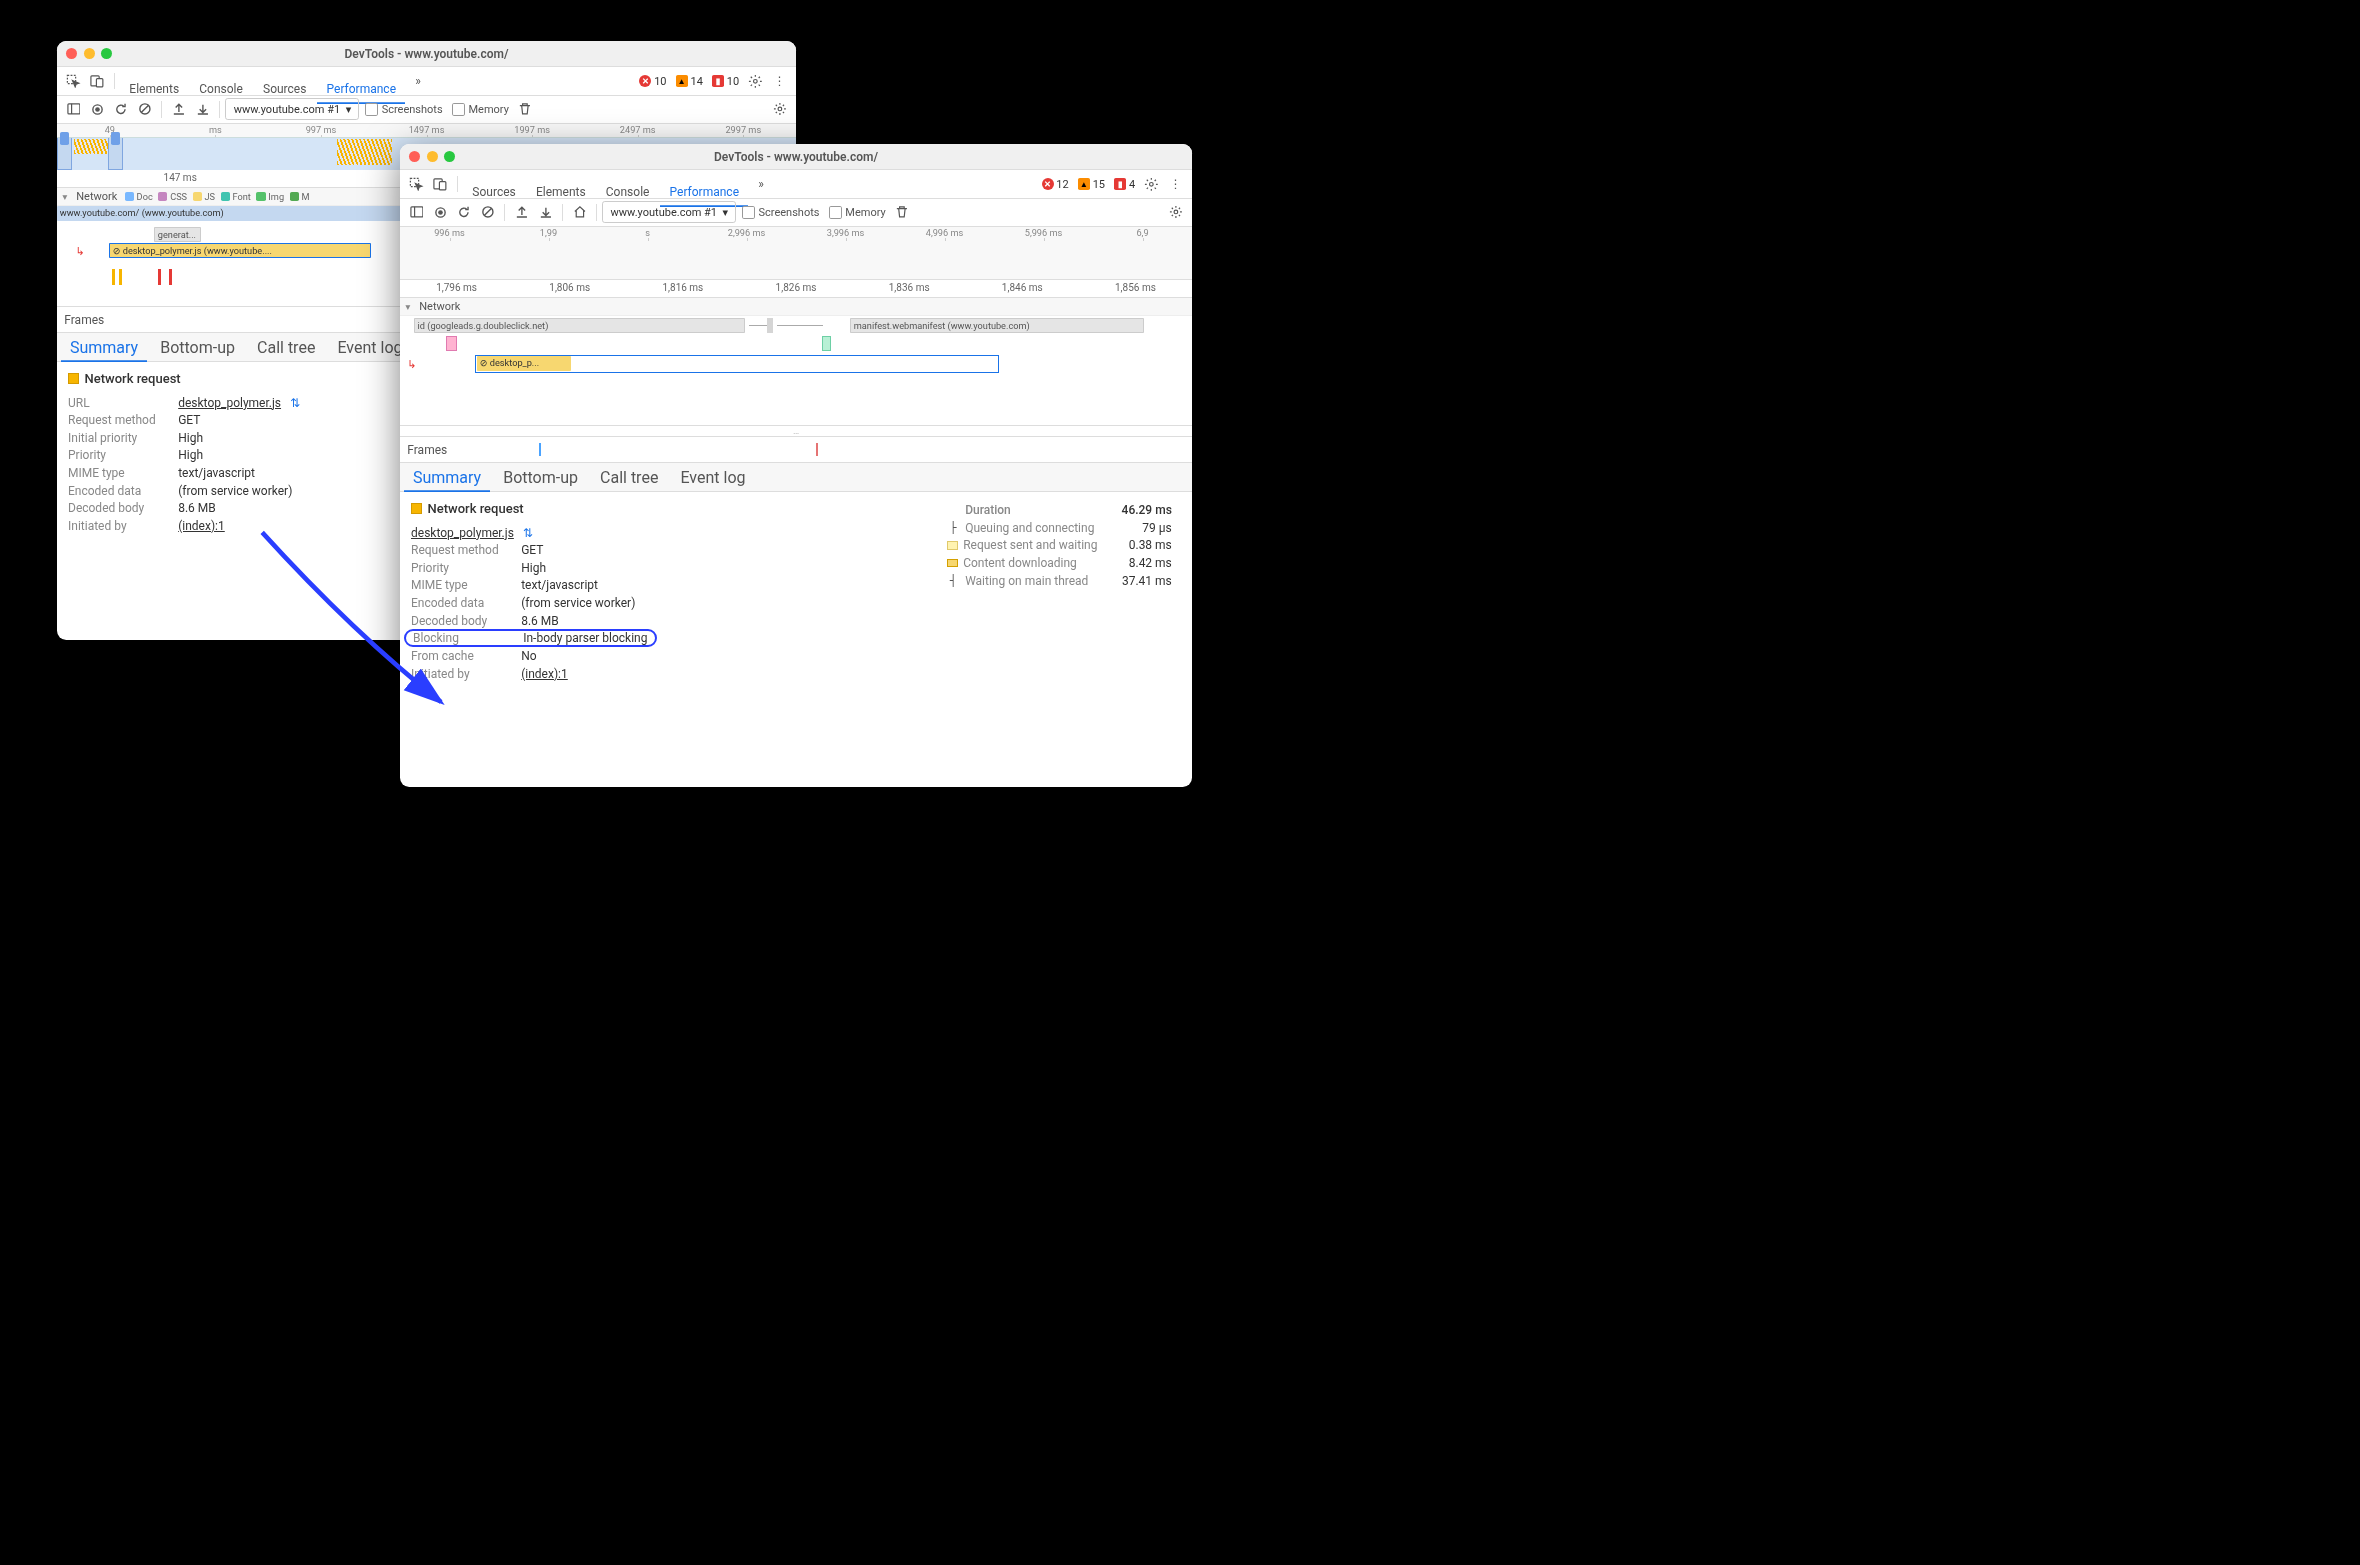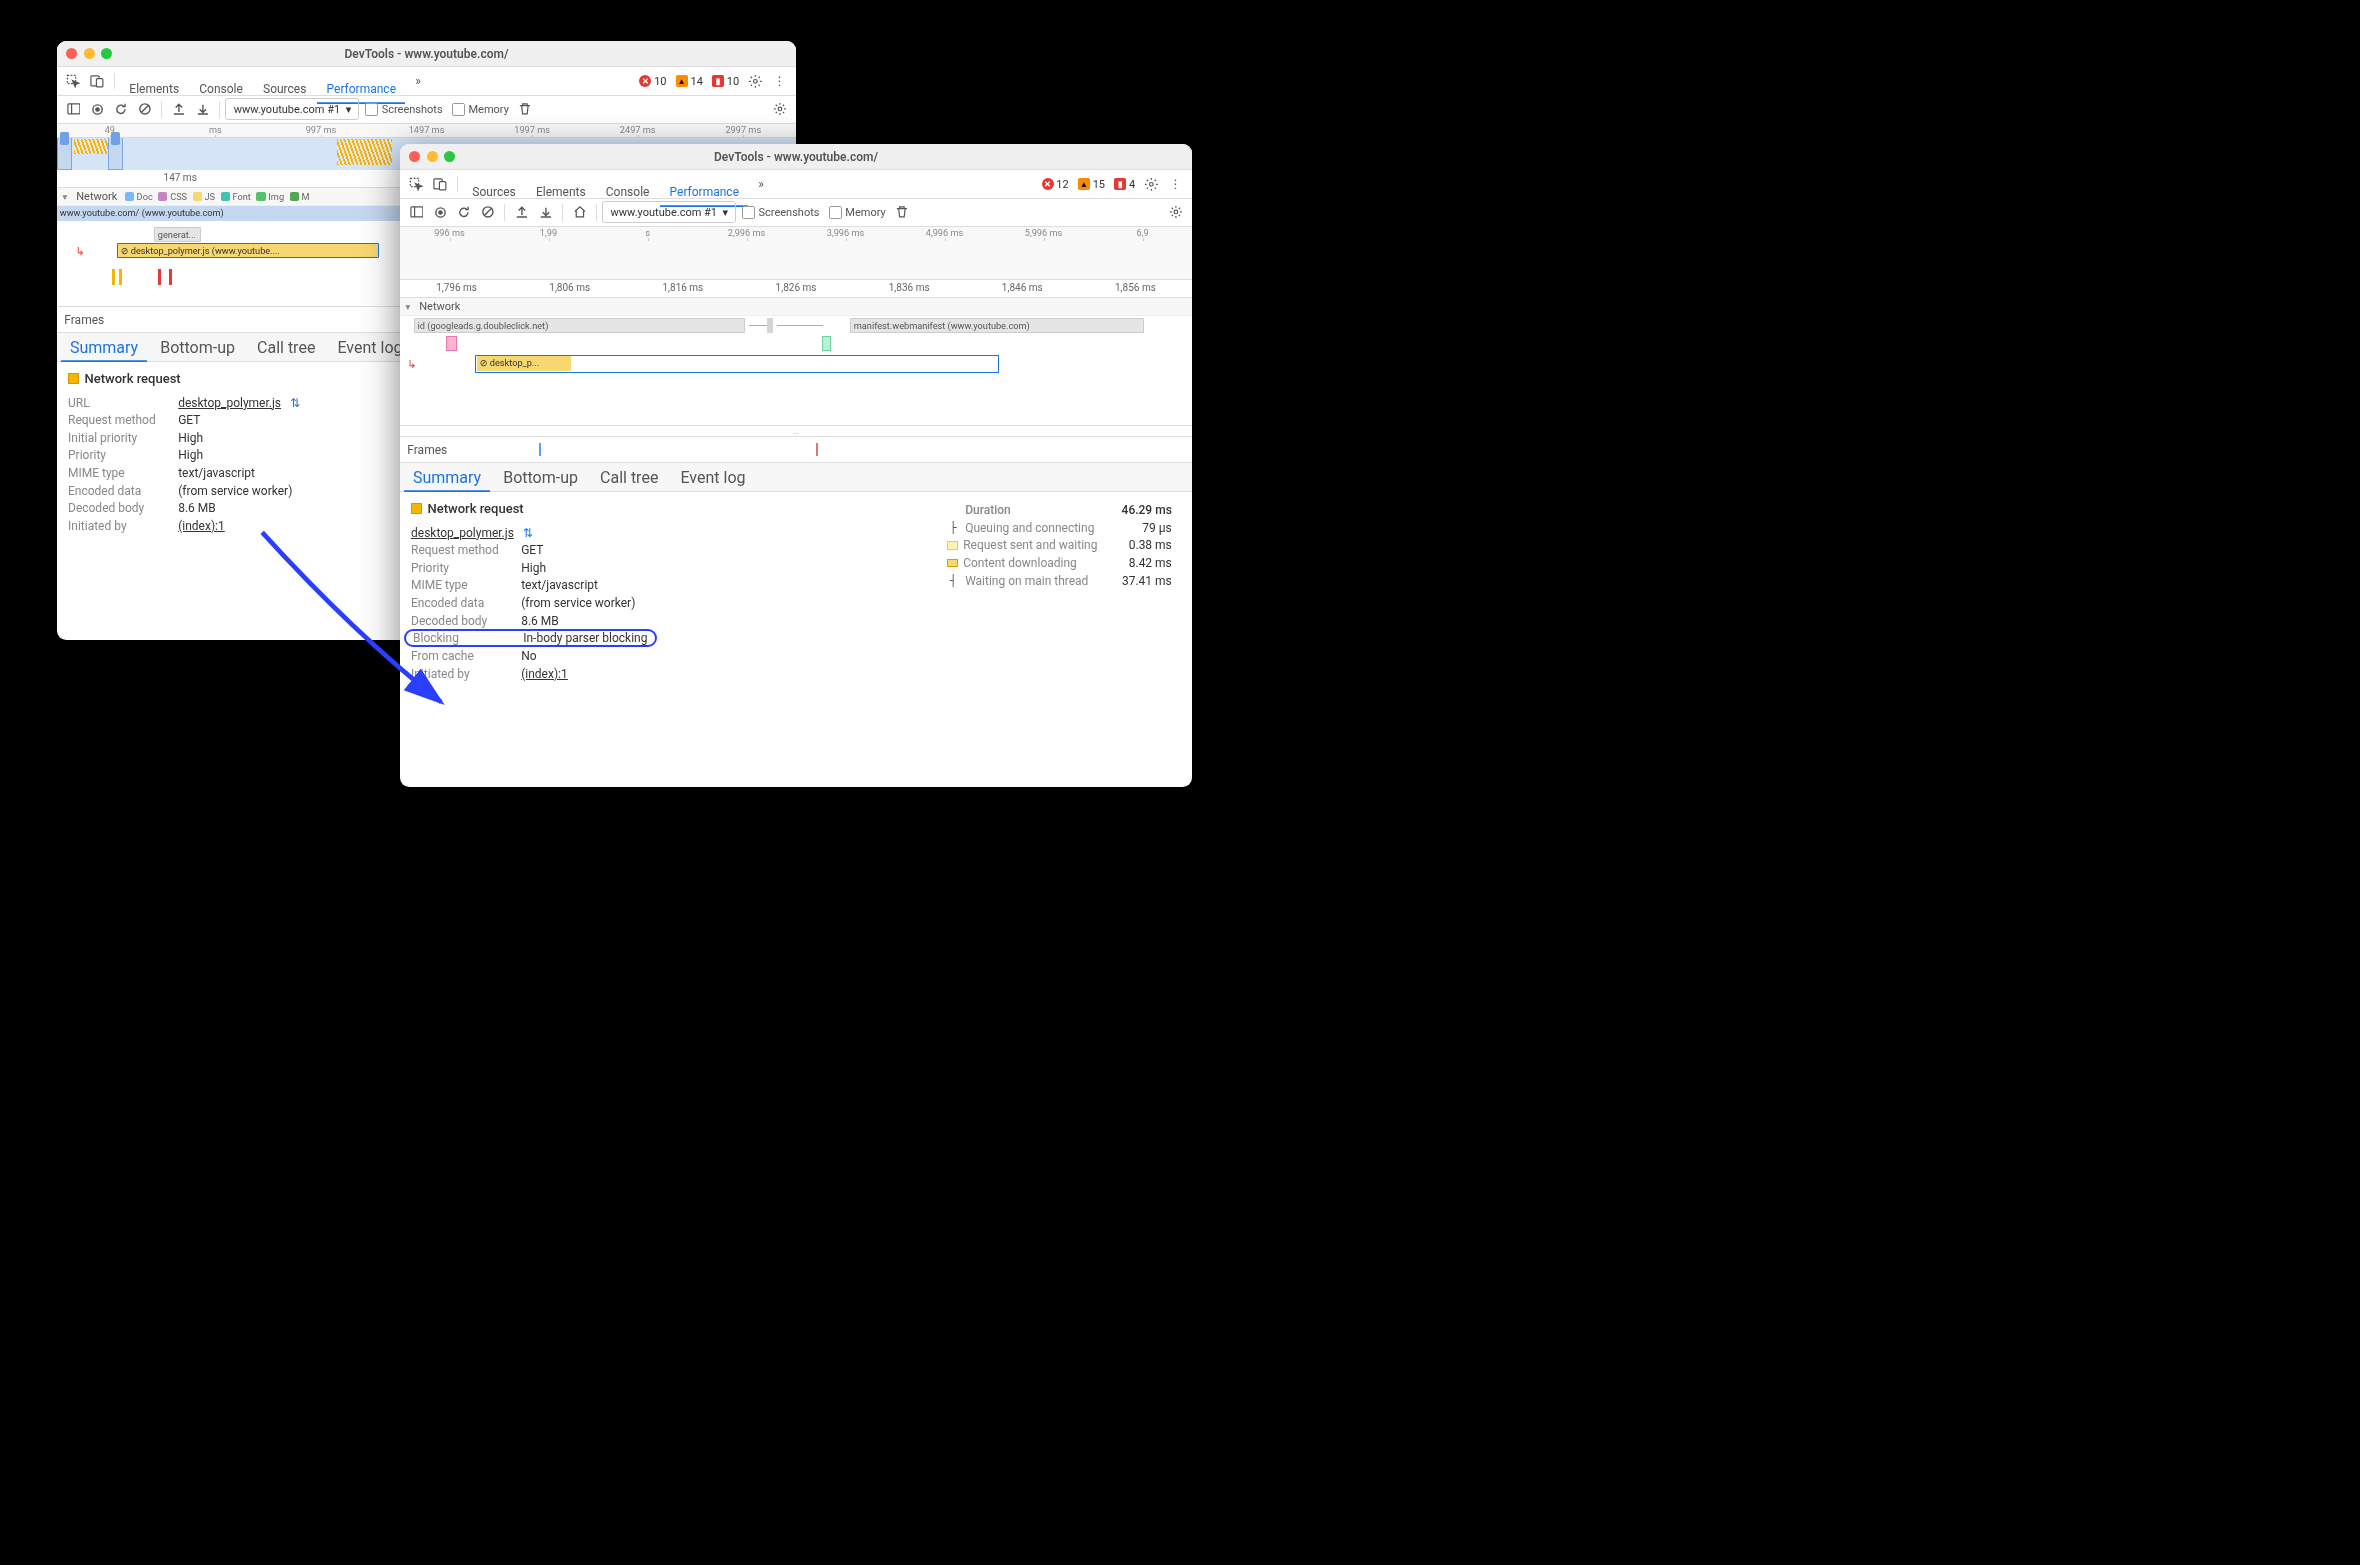--- a/index.html
+++ b/index.html
@@ -379,21 +379,21 @@
       <span>
           <span class="sw" style="background:#53a953"></span>
           <span>M</span>
         </span>
     </div>
   </div>
   <div class="lanes" style="height:101px">
     <div class="bar hdr" style="left:0;top:0;width:100%">www.youtube.com/ (www.youtube.com)</div>
     <div class="bar grey" style="left:97px;top:21px;width:47px">generat...</div>
     <div class="arrow-conn" style="left:18.4px;top:39px">↳</div>
-    <div class="bar sel" style="left:60px;top:37px;width:262px">⊘ <span>desktop_polymer.js (www.youtube....</span></div>
+    <div class="bar sel" style="left:52px;top:37px;width:262px">⊘ <span>desktop_polymer.js (www.youtube....</span></div>
     <div style="position:absolute;left:0;top:55px;right:0;height:37px;">
       <span style="position:absolute;left:55px;top:7.3px;width:2.8px;height:16.5px;background:#f7b500"></span>
       <span style="position:absolute;left:62px;top:7.3px;width:2.8px;height:16.5px;background:#f7b500"></span>
       <span style="position:absolute;left:101px;top:7.3px;width:2.8px;height:16.5px;background:#e53935"></span>
       <span style="position:absolute;left:112px;top:7.3px;width:2.8px;height:16.5px;background:#e53935"></span>
     </div>
   </div>
   <div class="frames-strip">
     <span>Frames</span>
   </div>

